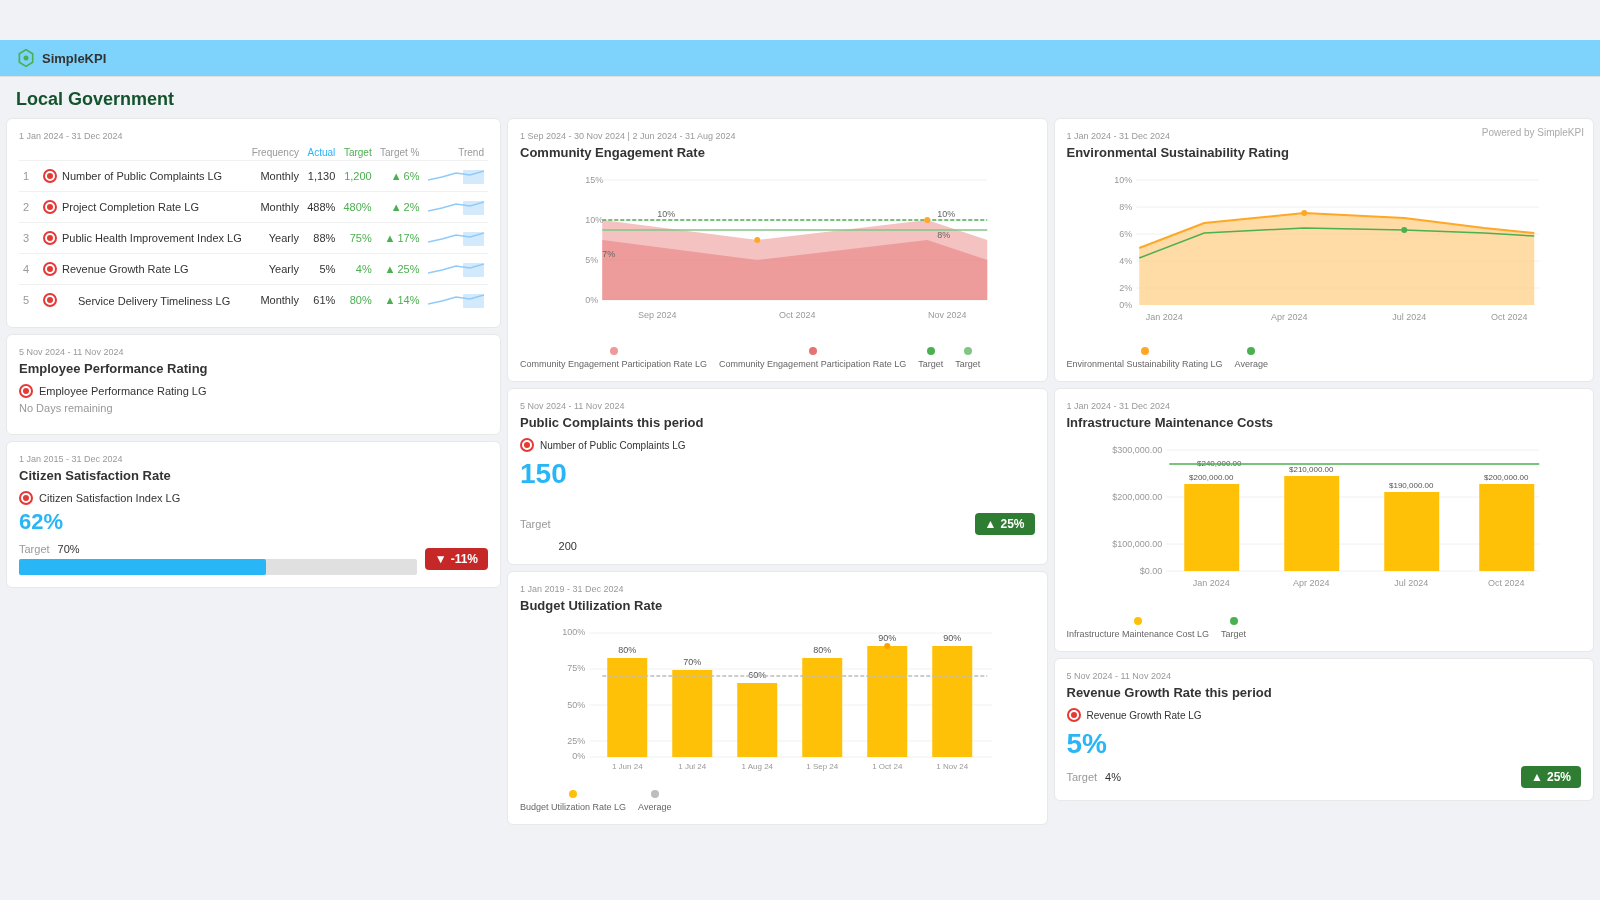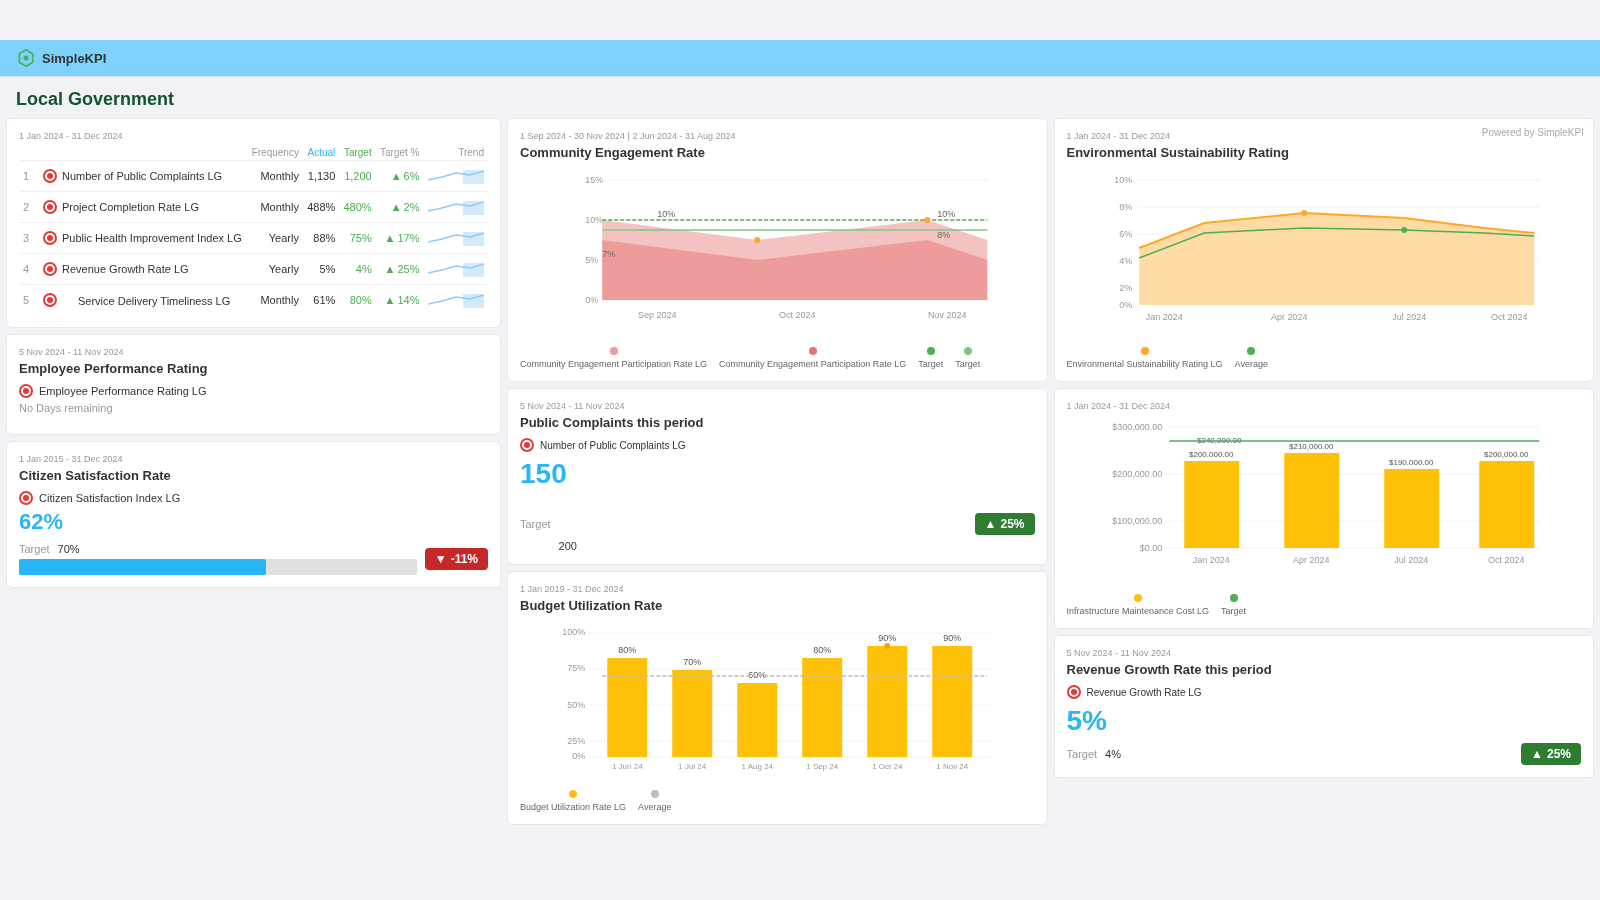--- a/index.html
+++ b/index.html
@@ -518,20 +518,21 @@
         </div>
         <div class="legend-item">
           <div class="legend-dot" style="background:#4caf50;"></div>
           <span>Average</span>
         </div>
       </div>
     </div>
 
     <div class="card infra-card">
       <div class="card-date">1 Jan 2024 - 31 Dec 2024</div>
+      <div class="card-title">Infrastructure Maintenance Costs</div>
       <svg width="100%" height="170" viewBox="0 0 440 170">
 
         <text x="58" y="15" font-size="9" fill="#999" text-anchor="end">$300,000.00</text>
         <text x="58" y="62" font-size="9" fill="#999" text-anchor="end">$200,000.00</text>
         <text x="58" y="109" font-size="9" fill="#999" text-anchor="end">$100,000.00</text>
         <text x="58" y="136" font-size="9" fill="#999" text-anchor="end">$0.00</text>
 
         <line x1="62" y1="12" x2="435" y2="12" stroke="#f0f0f0" stroke-width="1"></line>
         <line x1="62" y1="59" x2="435" y2="59" stroke="#f0f0f0" stroke-width="1"></line>
         <line x1="62" y1="106" x2="435" y2="106" stroke="#f0f0f0" stroke-width="1"></line>

